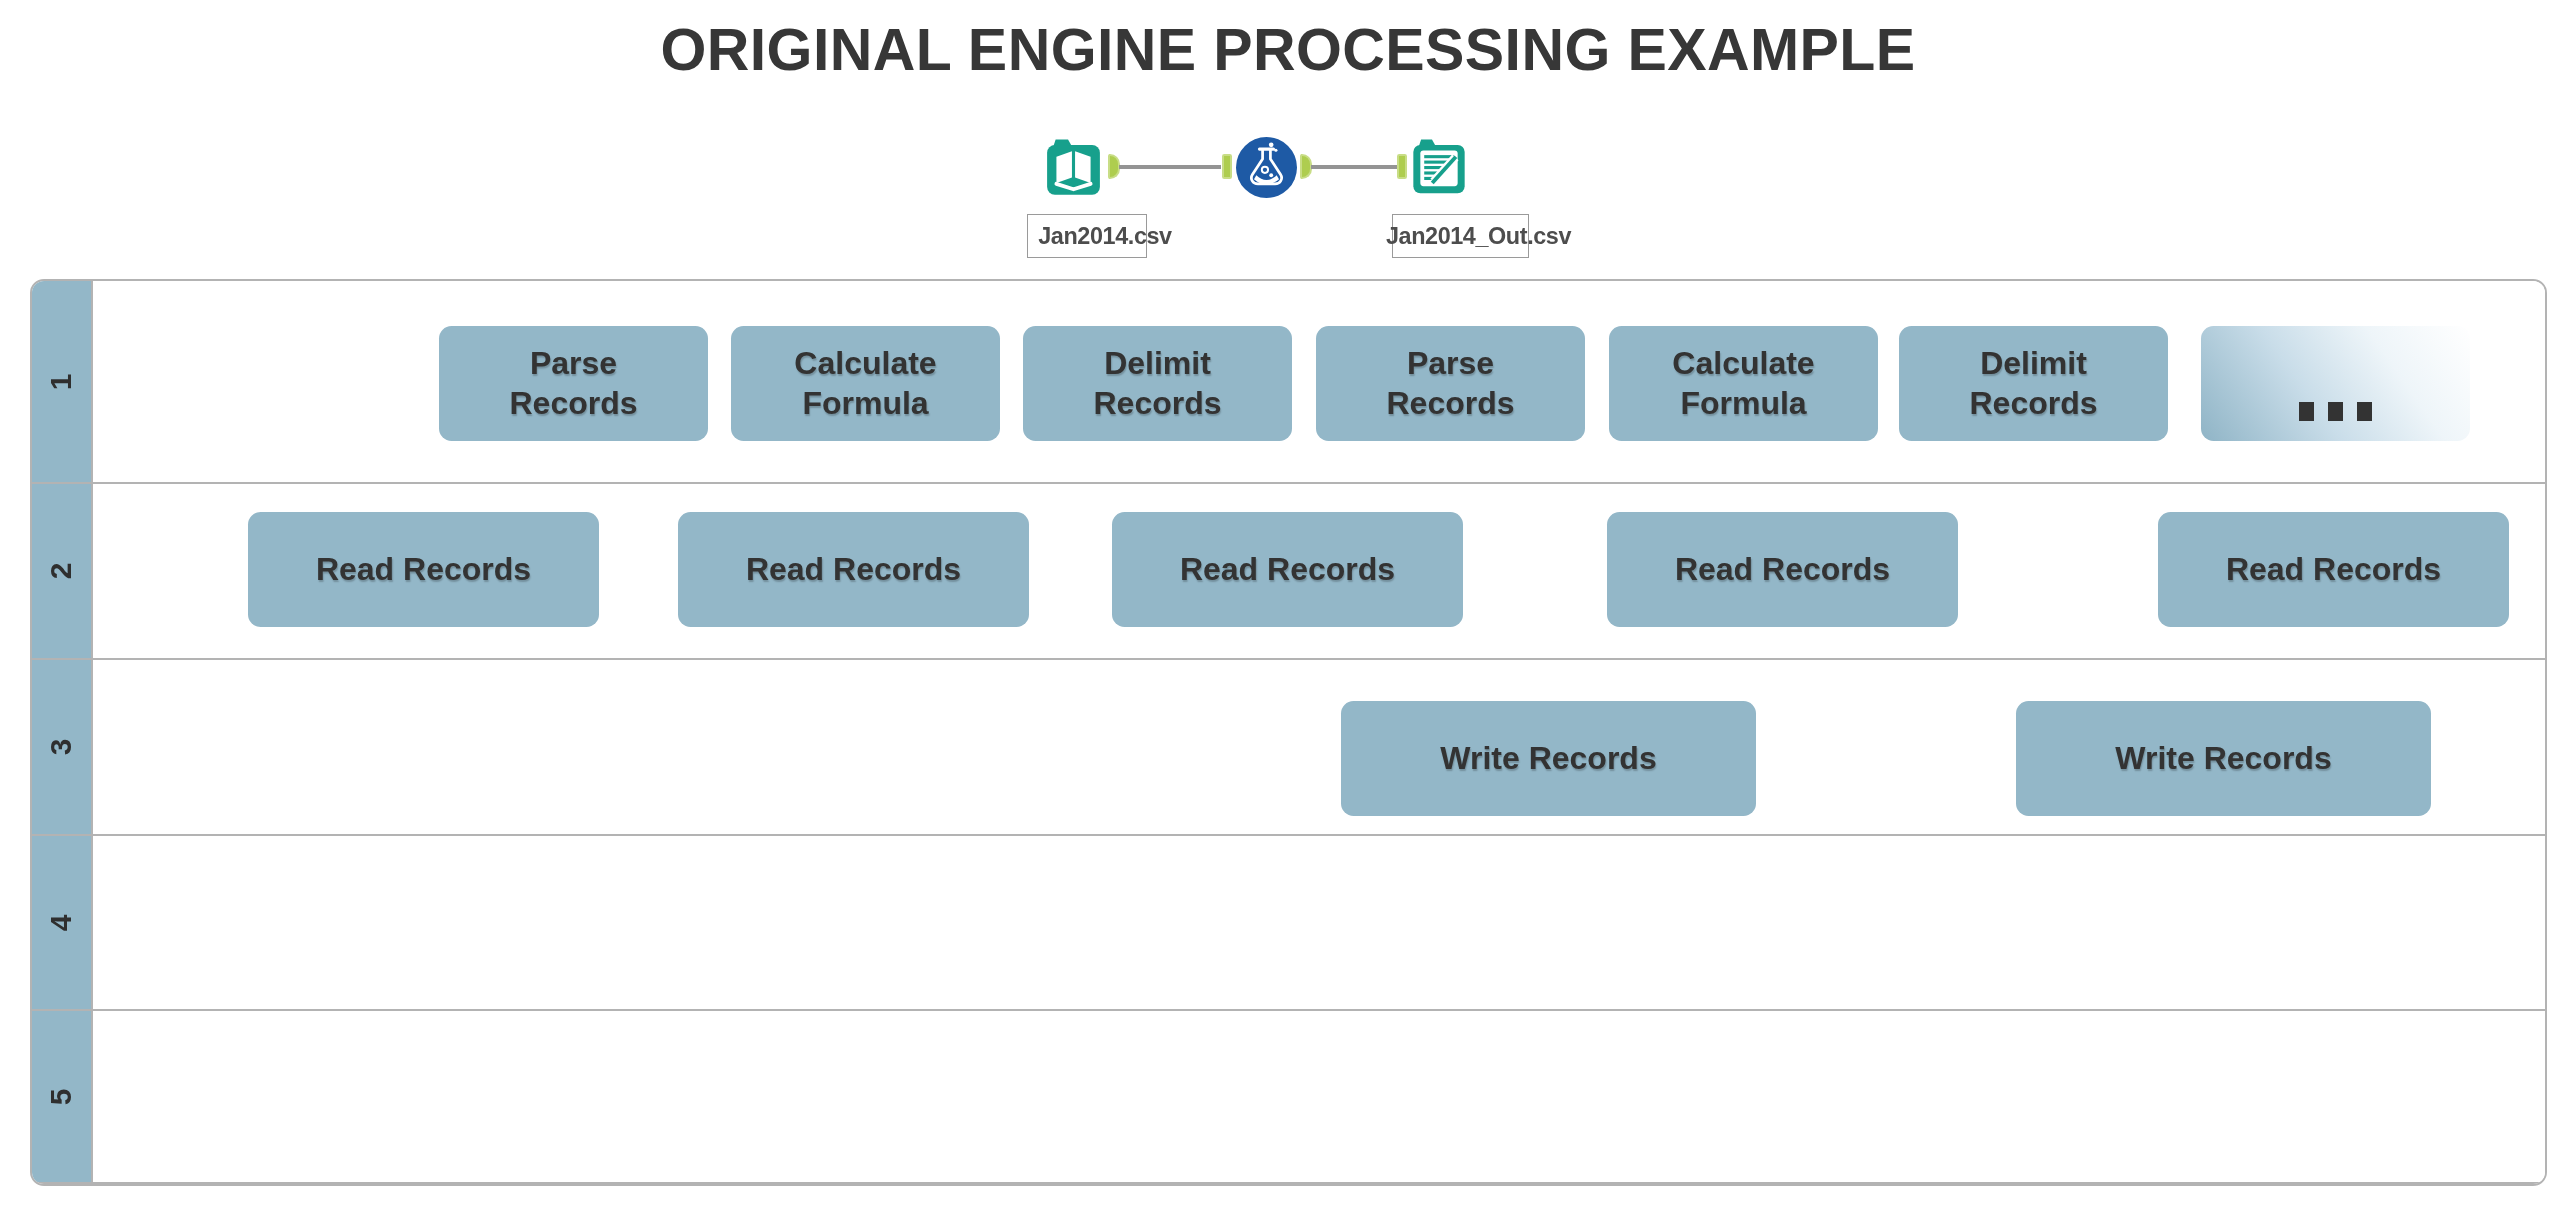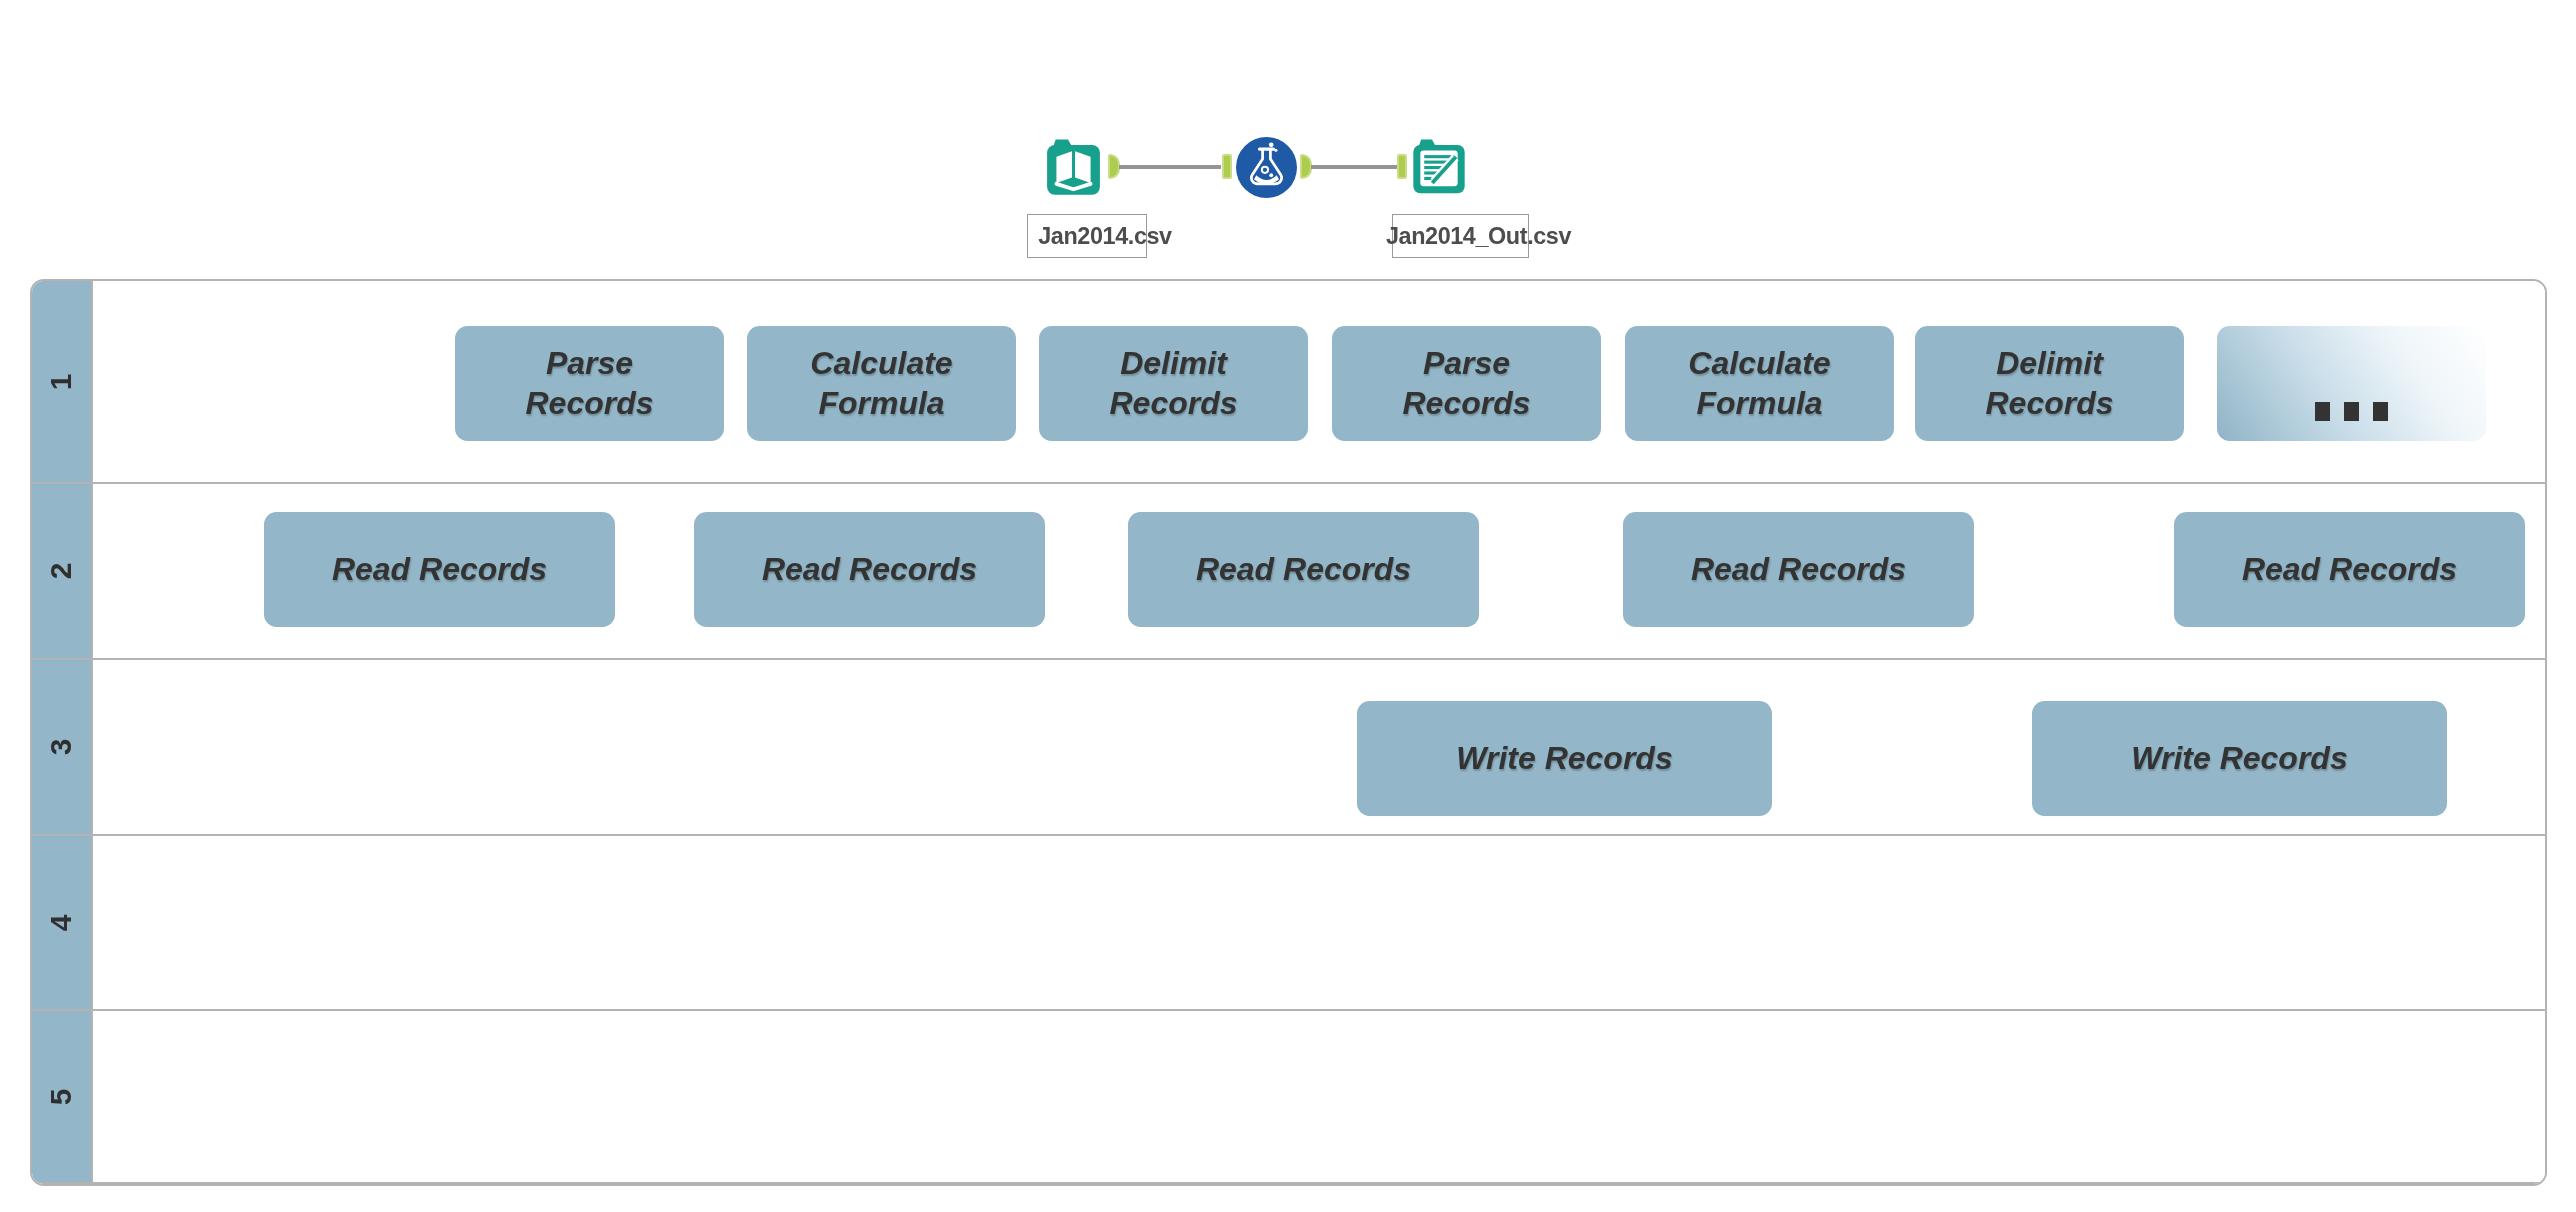--- a/index.html
+++ b/index.html
@@ -87,21 +87,21 @@
   }
   .lane-num {
     transform: rotate(-90deg);
     font-size: 30px;
     font-weight: bold;
     color: #2f2f2f;
   }
   .lane-content { flex: 1; background: #ffffff; }
 
   
-  .boxes { position: absolute; left: 16px; top: 0; width: 100%; height: 100%; pointer-events: none; font-style: italic; }
+  .boxes { position: absolute; left: 0; top: 0; width: 100%; height: 100%; pointer-events: none; }
   .pbox {
     position: absolute;
     height: 115px;
     background: #93b7c8;
     border-radius: 12.5px;
     display: flex;
     align-items: center;
     justify-content: center;
     text-align: center;
     font-size: 32px;
@@ -115,20 +115,21 @@
     background: linear-gradient(55deg, #8fb4c6 0%, #c9dde9 40%, #eef5f9 70%, #ffffff 100%);
   }
   .dots { display: flex; gap: 13.3px; transform: translateY(28px); }
   .dot { width: 15.6px; height: 19px; background: #333333; }
 </style>
 </head>
 <body>
 
 <div id="page">
 
+  <div class="page-title">ORIGINAL ENGINE PROCESSING EXAMPLE</div>
 
   <div class="wf" style="left:1044px; top:137px; width:59px; height:61px;">
     <svg class="tool-svg" width="59" height="61" viewBox="0 0 76 78">
       <polygon points="12,12 15,3 31,3 36,12" fill="#17a08c"></polygon>
       <rect x="4" y="10" width="68" height="64" rx="10" fill="#17a08c"></rect>
       <path d="M16 25 L36 18 L36 52 L16 59 Z" fill="#ffffff"></path>
       <path d="M60 25 L40 18 L40 52 L60 59 Z" fill="#ffffff"></path>
       <path d="M16 60 L38 67 L60 60" stroke="#ffffff" stroke-width="5" fill="none" stroke-linecap="round" stroke-linejoin="round"></path>
     </svg>
   </div>

